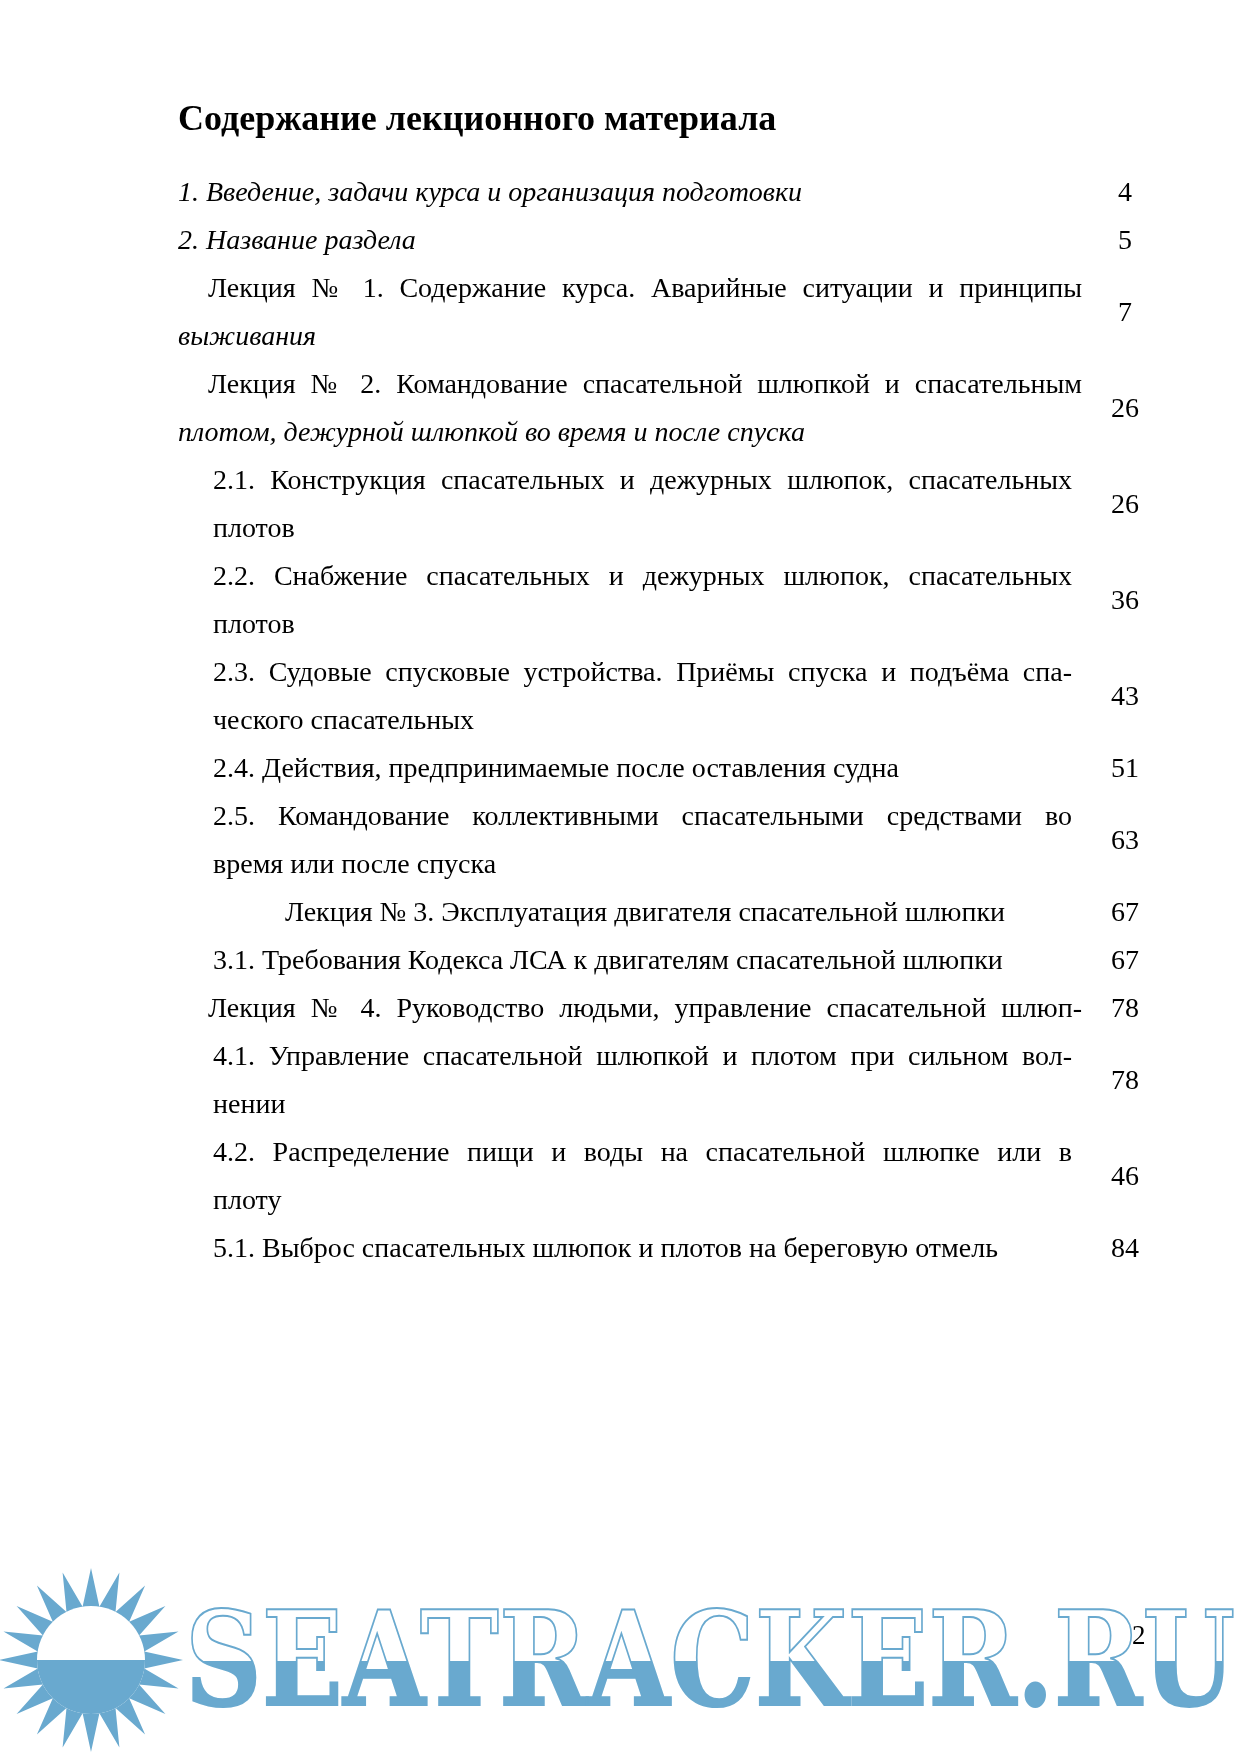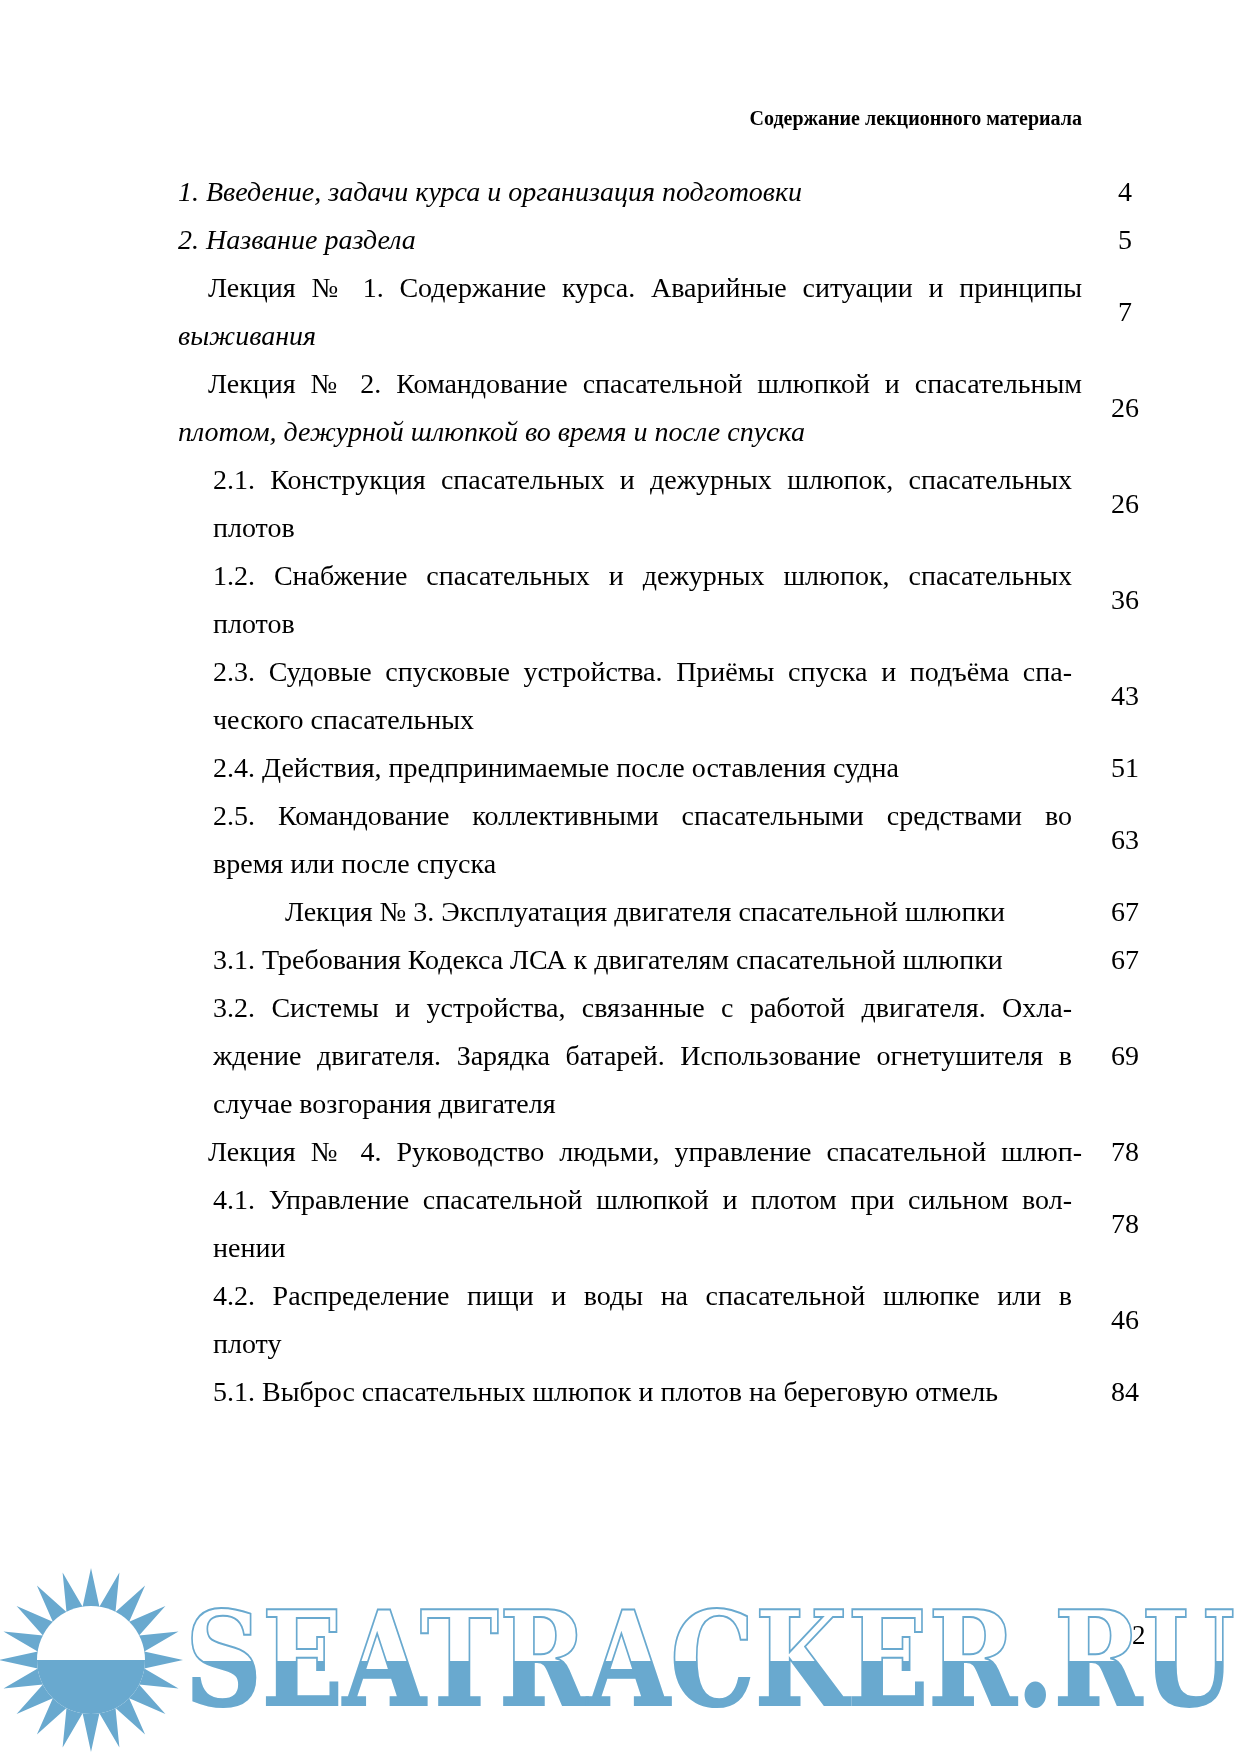--- a/index.html
+++ b/index.html
@@ -3,21 +3,21 @@
 <meta charset="utf-8">
 <style>
   html,body { margin:0; padding:0; background:#e8e8e8; }
   .page {
     position:relative; width:1240px; height:1753px; margin:0 auto;
     background:#ffffff; overflow:hidden;
     font-family:"Liberation Serif","DejaVu Serif",serif; color:#000;
   }
   .doc-title {
     position:absolute; top:100px; left:178px; width:904px;
-    text-align:right; font-size:20px; font-weight:bold; line-height:36px;
+    text-align:left; font-size:36px; font-weight:bold; line-height:36px;
   }
   .toc {
     position:absolute; top:168px; left:178px; right:72px; font-size:28px;
   }
   .row { display:flex; }
   .row-text { width:904px; }
   .line { line-height:48px; height:48px; overflow:hidden; }
   .line.just { text-align:justify; text-align-last:justify; }
   .ind-none { margin-left:0;font-style:italic; }
   .ind-lek  { margin-left:30px;text-align:center; }
@@ -68,21 +68,21 @@
       </div>
       <div class="row">
         <div class="row-text">
           <div class="line ind-sub just">2.1. Конструкция спасательных и дежурных шлюпок, спасательных</div>
           <div class="line ind-sub">плотов</div>
         </div>
         <div class="row-num">26</div>
       </div>
       <div class="row">
         <div class="row-text">
-          <div class="line ind-sub just">1.2. Снабжение спасательных и дежурных шлюпок, спасательных</div>
+          <div class="line ind-sub just">2.2. Снабжение спасательных и дежурных шлюпок, спасательных</div>
           <div class="line ind-sub">плотов</div>
         </div>
         <div class="row-num">36</div>
       </div>
       <div class="row">
         <div class="row-text">
           <div class="line ind-sub just">2.3. Судовые спусковые устройства. Приёмы спуска и подъёма спа-</div>
           <div class="line ind-sub">ческого спасательных</div>
         </div>
         <div class="row-num">43</div>
@@ -104,28 +104,20 @@
         <div class="row-text">
           <div class="line ind-lek">Лекция № 3. Эксплуатация двигателя спасательной шлюпки</div>
         </div>
         <div class="row-num">67</div>
       </div>
       <div class="row">
         <div class="row-text">
           <div class="line ind-sub">3.1. Требования Кодекса ЛСА к двигателям спасательной шлюпки</div>
         </div>
         <div class="row-num">67</div>
-      </div>
-      <div class="row">
-        <div class="row-text">
-          <div class="line ind-sub just">3.2. Системы и устройства, связанные с работой двигателя. Охла-</div>
-          <div class="line ind-sub just">ждение двигателя. Зарядка батарей. Использование огнетушителя в</div>
-          <div class="line ind-sub">случае возгорания двигателя</div>
-        </div>
-        <div class="row-num">69</div>
       </div>
       <div class="row">
         <div class="row-text">
           <div class="line ind-lek just">Лекция № 4. Руководство людьми, управление спасательной шлюп-</div>
         </div>
         <div class="row-num">78</div>
       </div>
       <div class="row">
         <div class="row-text">
           <div class="line ind-sub just">4.1. Управление спасательной шлюпкой и плотом при сильном вол-</div>

